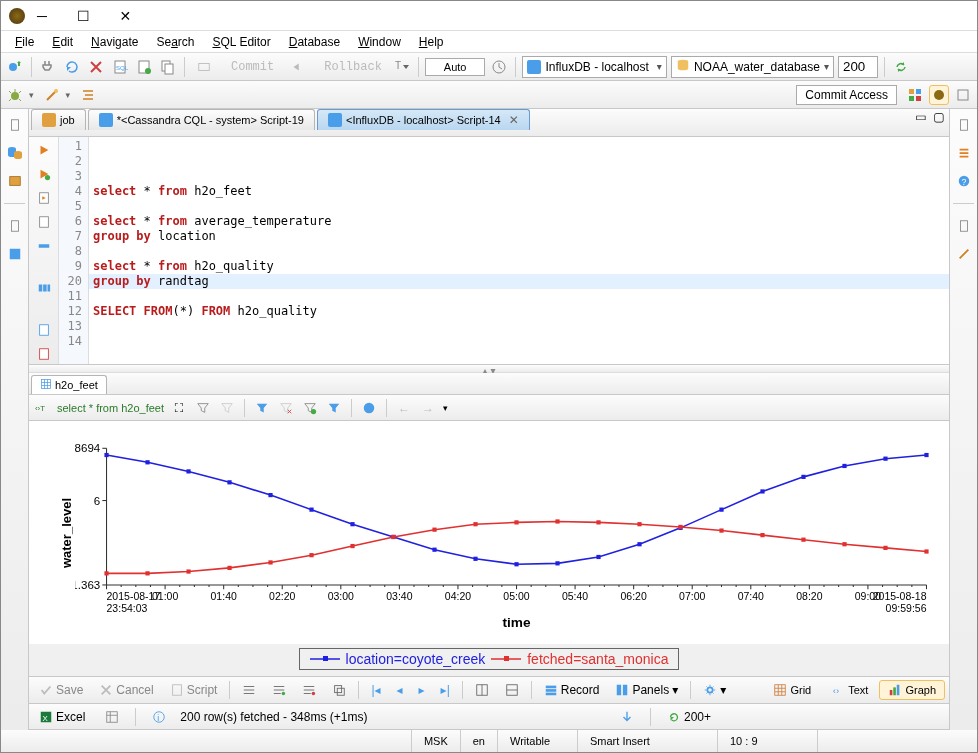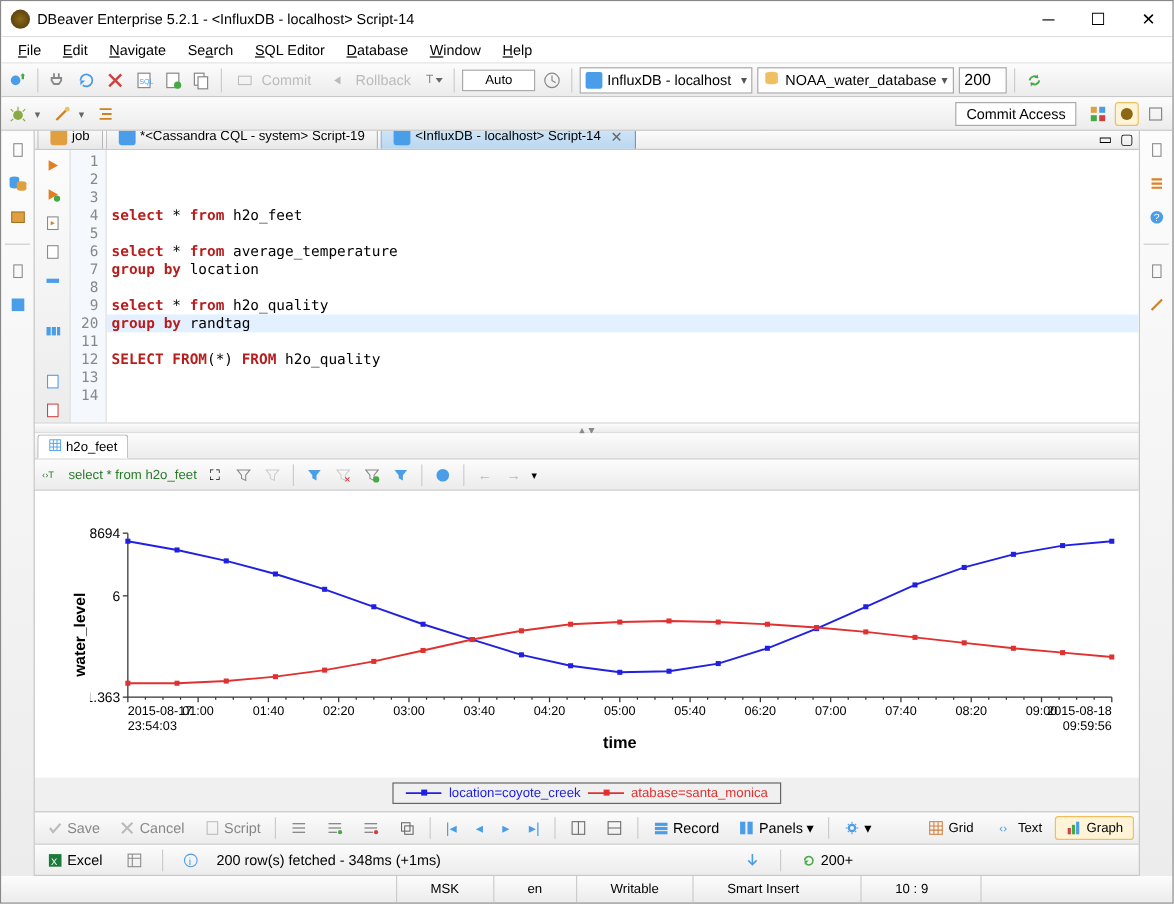--- a/index.html
+++ b/index.html
@@ -9,35 +9,35 @@
 .titlebar .title { flex: 1; font-size: 12px; }
 .titlebar .btns { display: flex; gap: 18px; font-size: 14px; }
 .titlebar .btns span { cursor: pointer; padding: 2px 6px; }
 .menubar { height: 22px; background: #fff; display: flex; align-items: center; padding: 0 6px; gap: 2px; border-bottom: 1px solid #ddd; }
 .menubar .mi { padding: 2px 8px; cursor: pointer; }
 .menubar .mi u { text-decoration: underline; }
 .toolbar { height: 28px; background: linear-gradient(#fcfcfc,#ececec); display: flex; align-items: center; padding: 0 4px; gap: 4px; border-bottom: 1px solid #c8c8c8; }
 .toolbar .sep { width: 1px; height: 20px; background: #ccc; margin: 0 2px; }
 .tbtn { width: 20px; height: 20px; display: flex; align-items: center; justify-content: center; cursor: pointer; border-radius: 2px; }
 .tbtn svg { width: 16px; height: 16px; }
-.btntext { padding: 2px 6px; display: flex; align-items: flex-end; gap: 7px; cursor: pointer; color: #999; }
+.btntext { padding: 2px 6px; display: flex; align-items: flex-end; gap: 20px; cursor: pointer; color: #999; font-family: Liberation Mono, monospace; }
 .autobox { border: 1px solid #aaa; background: #fff; padding: 2px 18px; font-size: 11px; }
 .combo { border: 1px solid #aaa; background: #fff; padding: 2px 4px; display: flex; align-items: center; gap: 4px; height: 22px; }
 .combo .ceicon { width:14px;height:14px;background:#4a9de8;border-radius:2px; }
 .combo .chev { font-size: 10px; color: #555; }
 .smallinput { border: 1px solid #aaa; background: #fff; padding: 2px 4px; width: 40px; height: 22px; }
 .toolbar2 { height: 28px; background: linear-gradient(#fcfcfc,#ececec); display: flex; align-items: center; padding: 0 4px; gap: 4px; border-bottom: 1px solid #c8c8c8; }
 .quickaccess { margin-left: auto; border: 1px solid #aaa; padding: 2px 8px; background: #fff; }
 .mainrow { flex: 1; display: flex; overflow: hidden; }
 .sidestrip { width: 28px; background: linear-gradient(#fcfcfc,#ececec); border-right: 1px solid #c8c8c8; display: flex; flex-direction: column; align-items: center; padding-top: 6px; gap: 8px; }
 .sidestrip.right { border-right: none; border-left: 1px solid #c8c8c8; }
 .sidestrip .sbtn { width: 20px; height: 20px; display:flex;align-items:center;justify-content:center; cursor:pointer; }
 .sidestrip .hr { width:80%; height:1px; background:#ccc; margin:4px 0; }
 .centerarea { flex: 1; display: flex; flex-direction: column; overflow: hidden; }
-.tabrow { height: 16px; display: flex; align-items: flex-end; background: linear-gradient(#fcfcfc,#ececec); border-bottom: 1px solid #c8c8c8; padding-left: 2px; }
+.tabrow { height: 28px; display: flex; align-items: flex-start; background: linear-gradient(#fcfcfc,#ececec); border-bottom: 1px solid #c8c8c8; padding-left: 2px; }
 .tab { padding: 3px 10px; border: 1px solid #b5b5b5; border-bottom: none; background: linear-gradient(#fdfdfd,#e8e8e8); margin-right: 2px; border-radius: 3px 3px 0 0; display: flex; align-items: center; gap: 4px; font-size: 11px; cursor: pointer; }
 .tab.active { background: linear-gradient(#d5e8f8,#b9d7f0); border-color: #6a9ad0; }
 .tab .tabicon { width:14px;height:14px;background:#4a9de8;border-radius:2px; }
 .tab .close { font-size:12px; color:#666; margin-left:4px; cursor:pointer; }
 .tabrow .spacer { flex:1; }
 .tabrow .mini { width:16px;height:16px;display:flex;align-items:center;justify-content:center;cursor:pointer;margin-right:2px; }
 .editorrow { display: flex; flex: 0 0 auto; height: 228px; border-bottom: 1px solid #c8c8c8; }
 .editorside { width: 30px; background: linear-gradient(#fcfcfc,#ececec); border-right: 1px solid #ddd; display:flex;flex-direction:column;align-items:center;padding-top:4px;gap:6px; }
 .editorside .eb { width:18px;height:18px;display:flex;align-items:center;justify-content:center;cursor:pointer; }
 .gutter { width: 30px; background: #f5f8fc; border-right: 1px solid #ddd; text-align: right; padding: 2px 6px 0 0; font-family: Consolas, monospace; font-size: 12px; color: #888; line-height: 15px; }
@@ -47,41 +47,40 @@
 .kw { color: #b91c1c; font-weight: bold; }
 .splitter { height:8px; background:linear-gradient(#fcfcfc,#ececec); text-align:center; font-size:10px; color:#888; border-bottom:1px solid #ddd; cursor:row-resize;}
 .resulttabrow { height: 22px; display: flex; align-items: flex-end; background: linear-gradient(#fcfcfc,#ececec); padding-left:2px; border-bottom:1px solid #c8c8c8; }
 .restab { padding:2px 8px; border:1px solid #b5b5b5; border-bottom:none; background:#fff; border-radius:3px 3px 0 0; display:flex;align-items:center;gap:3px;font-size:11px; }
 .resultfilter { height:26px; display:flex; align-items:center; padding:0 4px; gap:6px; background:linear-gradient(#fcfcfc,#ececec); border-bottom:1px solid #c8c8c8; }
 .resultfilter .fbtn { width:18px;height:18px;display:flex;align-items:center;justify-content:center;cursor:pointer; }
 .resultfilter .sqltext { color:#2a7a2a; font-size:11px; }
 .resultfilter input { flex:1; border:1px solid #ccc; padding:2px 4px; font-style:italic; color:#999; font-size:11px; }
 .chartbox { flex:1; background:#fff; position:relative; padding: 8px 12px 4px 46px; min-height:0; }
 .chartbox svg { width:100%; height:100%; }
-.legendbox { border:1px solid #666; padding:2px 10px; font-size:11px; display:flex; gap:6px; align-items:center; margin:4px auto 6px auto; width:fit-content; }
+.legendbox { border:1px solid #666; padding:2px 10px; font-size:14px; display:flex; gap:6px; align-items:center; margin:4px auto 6px auto; width:fit-content; }
 .resultbtnrow { height:28px; background:linear-gradient(#fcfcfc,#ececec); display:flex; align-items:center; padding:0 4px; gap:4px; border-top:1px solid #c8c8c8; border-bottom:1px solid #c8c8c8;}
 .rbtn { padding:2px 6px; display:flex;align-items:center;gap:3px;cursor:pointer;border-radius:2px; color:#888;}
 .rbtn.active { color:#000; }
 .rsep { width:1px; height:18px; background:#ccc; margin:0 2px; }
 .viewbtns { margin-left:auto; display:flex; gap:2px; }
 .viewbtn { padding:2px 8px; border:1px solid transparent; display:flex;align-items:center;gap:3px;cursor:pointer; font-size:11px;}
 .viewbtn.sel { border:1px solid #f0c060; background:#fff4d8; border-radius:3px; }
 .statusrow { height:26px; background:linear-gradient(#fcfcfc,#ececec); display:flex;align-items:center;padding:0 4px;gap:8px; border-bottom:1px solid #c8c8c8; }
 .statusbar { height:22px; background:linear-gradient(#fcfcfc,#ececec); display:flex; align-items:center; font-size:11px; }
-.statusbar .cell { padding:0 28px; border-left:1px solid #ccc; height:100%; display:flex;align-items:center; }
+.statusbar .cell { padding:0 12px; border-left:1px solid #ccc; height:100%; display:flex;align-items:center; }
 .statusbar .cell.first { border-left:none; flex:1; }
 .ylabel { position:absolute; left:2px; top:50%; transform:translateY(-50%) rotate(-90deg); transform-origin:center; font-weight:bold; font-size:13px; }
 .disabled { color:#bbb; }
 </style>
 </head>
 <body>
 
 <div class="titlebar">
   <span class="icon"></span>
-  <span class="title">DBeaver Enterprise 5.2.1 - &lt;InfluxDB - localhost&gt; Script-14</span>
   <span class="btns">
     <span>─</span>
     <span>☐</span>
     <span>✕</span>
   </span>
 </div>
 
 <div class="menubar">
   <span class="mi"><u>F</u>ile</span>
   <span class="mi"><u>E</u>dit</span>
@@ -566,21 +565,21 @@
     <div class="legendbox">
       <svg width="30" height="10">
           <line x1="0" y1="5" x2="30" y2="5" stroke="#2020e0" stroke-width="1.5"></line>
           <rect x="13" y="2" width="5" height="5" fill="#2020e0"></rect>
         </svg>
       <span style="color:#2020e0">location=coyote_creek</span>
       <svg width="30" height="10">
           <line x1="0" y1="5" x2="30" y2="5" stroke="#e03030" stroke-width="1.5"></line>
           <rect x="13" y="2" width="5" height="5" fill="#e03030"></rect>
         </svg>
-      <span style="color:#e03030">atabase=santa_monica</span>
+      <span style="color:#e03030">fetched=santa_monica</span>
     </div>
 
     <div class="resultbtnrow">
       <span class="rbtn">
           <svg width="14" height="14" viewBox="0 0 16 16">
             <path d="M3 8l3 4l7-8" stroke="#bbb" fill="none" stroke-width="2"></path>
           </svg>
           <span>Save</span>
         </span>
       <span class="rbtn">

